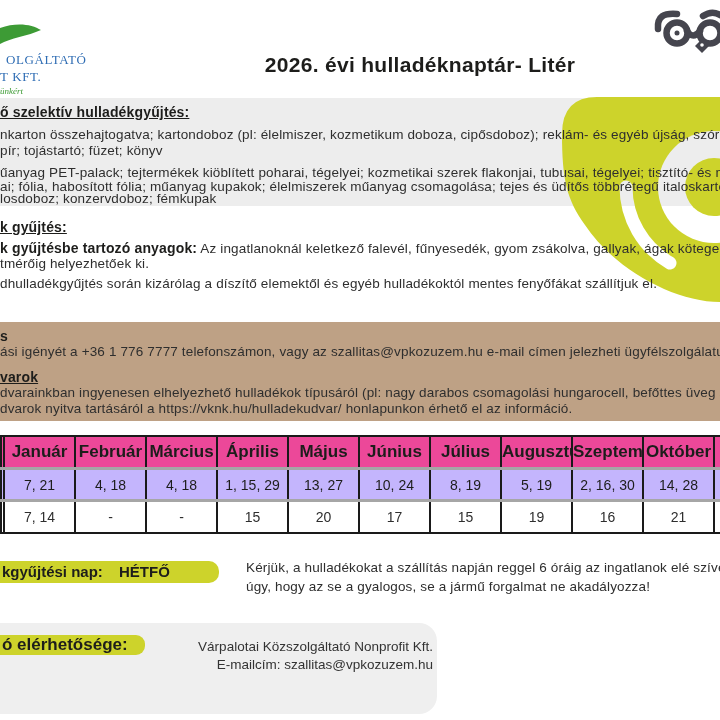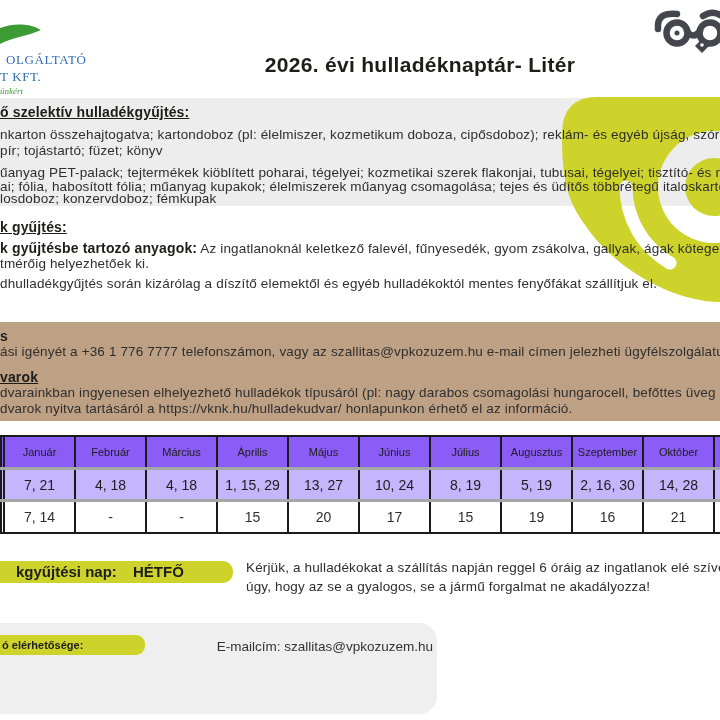--- a/index.html
+++ b/index.html
@@ -27,41 +27,41 @@
   .eye-wrap { position:absolute; left:555px; top:90px; width:165px; height:220px; }
 
   
   table.schedule { position:absolute; left:0; top:435px; width:723px;
                    border-collapse:collapse; table-layout:fixed; }
   table.schedule th, table.schedule td {
     border-left:2px solid #1a1a1a; border-right:2px solid #1a1a1a;
     text-align:center; vertical-align:middle; overflow:hidden; padding:0;
   }
   table.schedule tr.hd th { border-top:2px solid #1a1a1a; border-bottom:3px solid #a6a6a6;
-    height:30px; font-size:11px; font-weight:normal; color:#1d1d1b; background:#8b5cf6; }
+    height:30px; font-size:17px; font-weight:bold; color:#1d1d1b; background:#ec4899; }
   table.schedule tr.r1 td { border-bottom:3px solid #a6a6a6; height:29px;
     background:#c4b5fd; font-size:14px; color:#1d1d1b; }
   table.schedule tr.r2 td { border-bottom:2px solid #1a1a1a; height:30px;
     background:#ffffff; font-size:14px; }
   .label-cell { font-size:13px; text-align:right !important; }
 
   
   .pill1 { position:absolute; left:0; top:561px; width:217px; height:22px; line-height:22px;
-           background:#cdd32b; border-radius:0 10px 10px 0; padding-left:16px;
+           background:#cdd32b; border-radius:0 10px 10px 0; padding-left:2px;
            font-size:15px; font-weight:bold; color:#1d1d1b; }
   .pill1 .val { margin-left:12px; }
   .note { position:absolute; left:246px; top:558px; font-size:13.5px; line-height:19px;
           letter-spacing:0.15px; white-space:nowrap; }
 
   
   .card { position:absolute; left:-24px; top:623px; width:461px; height:91px;
           background:#efefef; border-radius:18px; }
   .pill2 { position:absolute; left:0; top:635px; width:143px; height:20px; line-height:20px;
            background:#cdd32b; border-radius:0 9px 9px 0; padding-left:2px;
-           font-size:11px; font-weight:bold; color:#1d1d1b; }
+           font-size:17px; font-weight:bold; color:#1d1d1b; }
   .contact { position:absolute; right:287px; top:638px; text-align:right;
              font-size:13.5px; line-height:18px; color:#333333; white-space:nowrap; }
 </style>
 </head>
 <body>
 
 <div class="band-gray"></div>
 <div class="band-tan"></div>
 
 <div class="eye-wrap">
@@ -202,14 +202,15 @@
 <div class="note">
   <div>Kérjük, a hulladékokat a szállítás napján reggel 6 óráig az ingatlanok elé szíveske</div>
   <div>úgy, hogy az se a gyalogos, se a jármű forgalmat ne akadályozza!</div>
 </div>
 
 <div class="card"></div>
 <div class="pill2">
   <span>ó elérhetősége:</span>
 </div>
 <div class="contact">
+  <div>Várpalotai Közszolgáltató Nonprofit Kft.</div>
   <div>E-mailcím: szallitas@vpkozuzem.hu</div>
 </div>
 
 </body></html>

